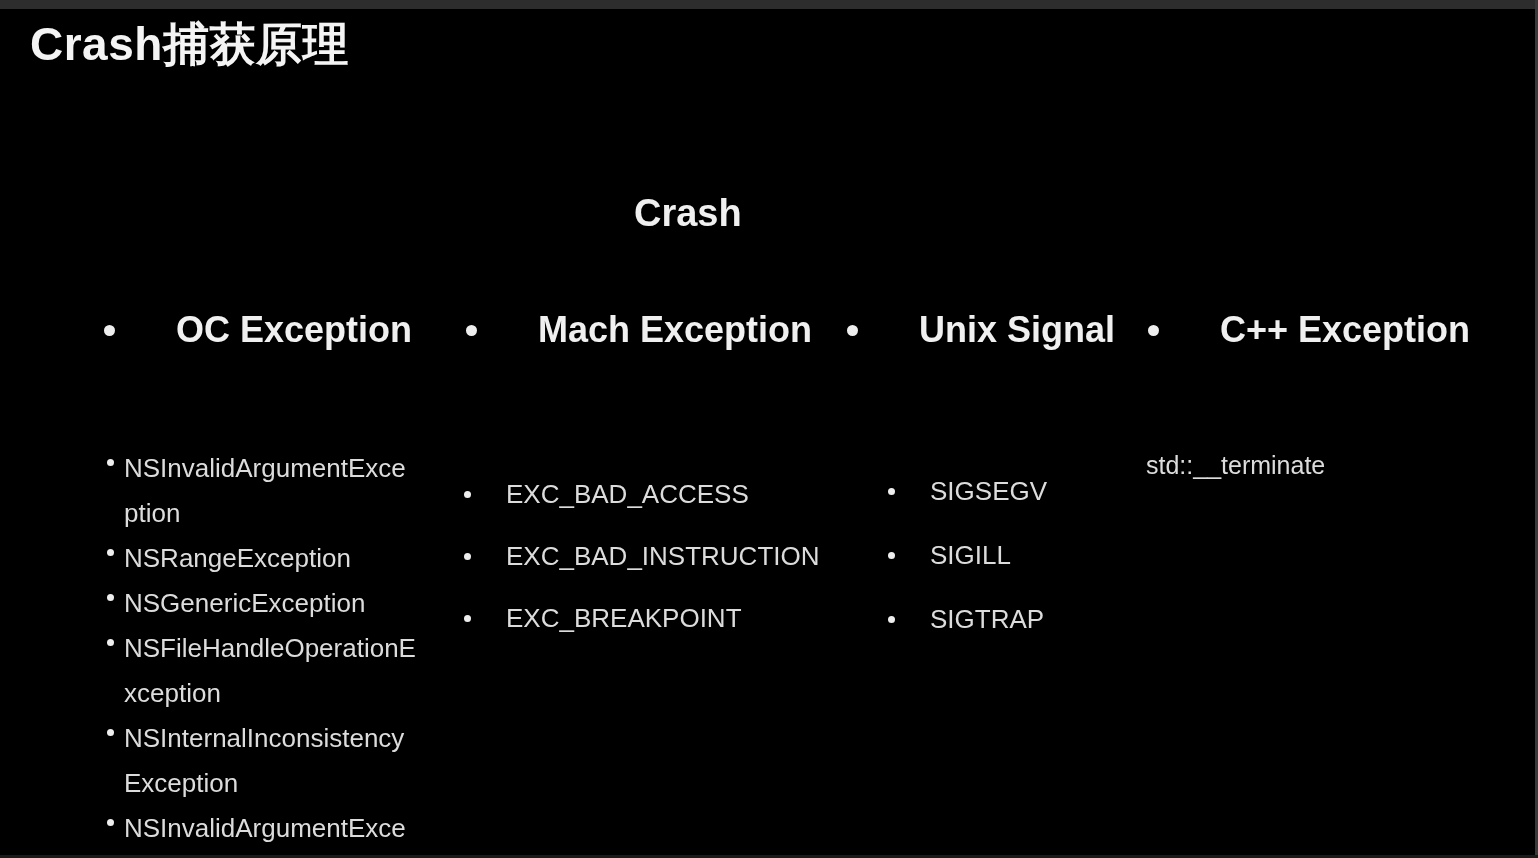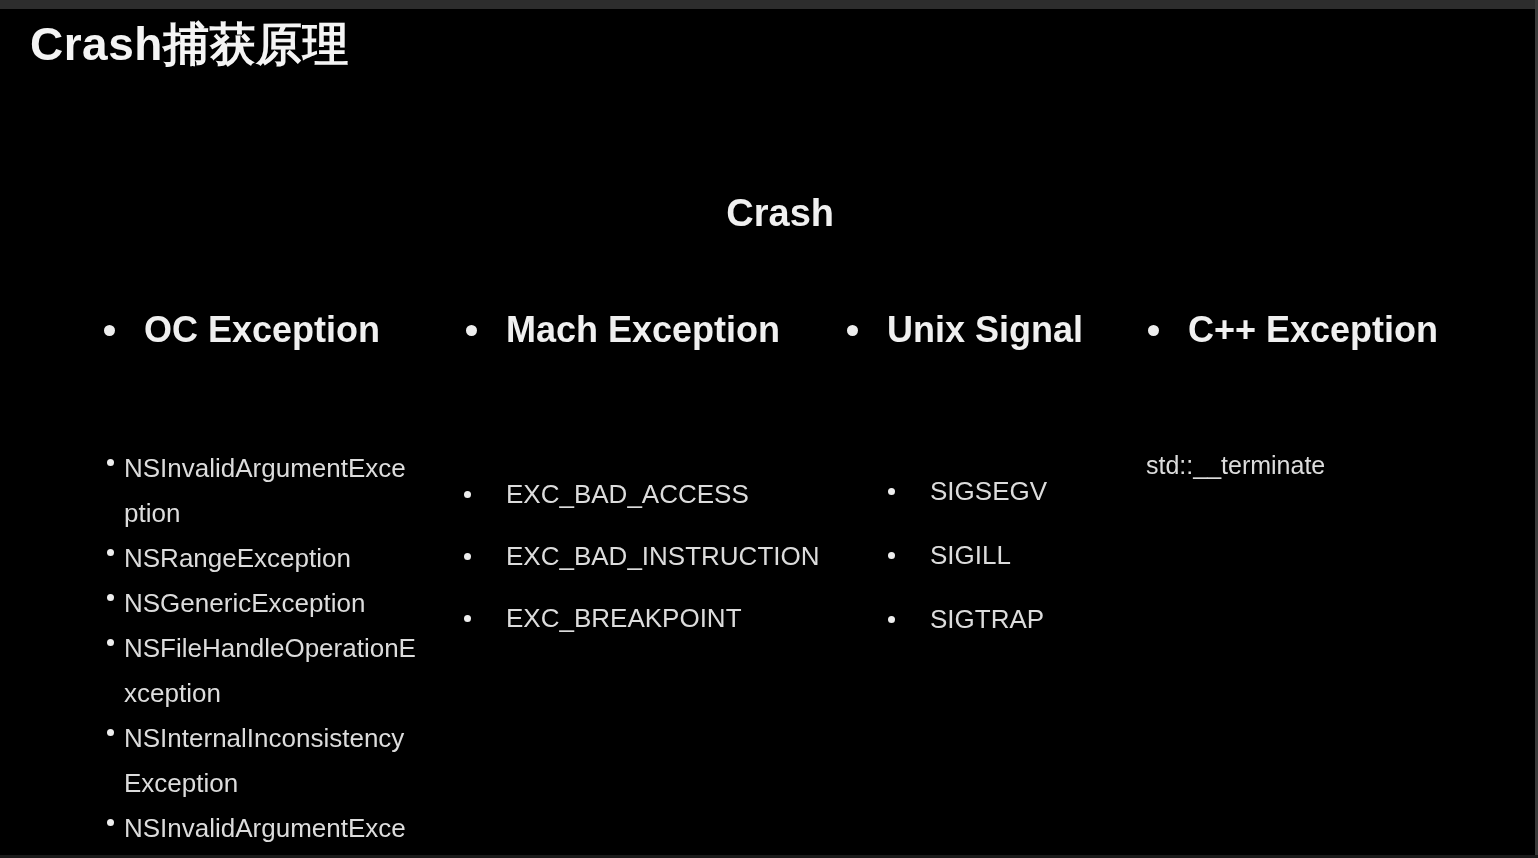--- a/index.html
+++ b/index.html
@@ -38,34 +38,35 @@
     font-weight: bold;
     color: #f4f4f4;
     letter-spacing: 0.5px;
     white-space: nowrap;
   }
 
   .crash-heading {
     position: absolute;
     left: 634px; top: 192px;
     width: 200px;
-    text-align: right;
+    text-align: left;
     font-size: 38px;
     font-weight: bold;
     color: #f0f0f0;
   }
 
   
   .col-header {
     position: absolute;
     top: 308px;
     display: flex;
     align-items: center;
     height: 44px;
     white-space: nowrap;
+    gap: 32px;
   }
   .col-header .label {
     font-size: 36px;
     font-weight: bold;
     color: #f0f0f0;
   }
   .dot {
     display: inline-block;
     border-radius: 50%;
     background: #eee;

